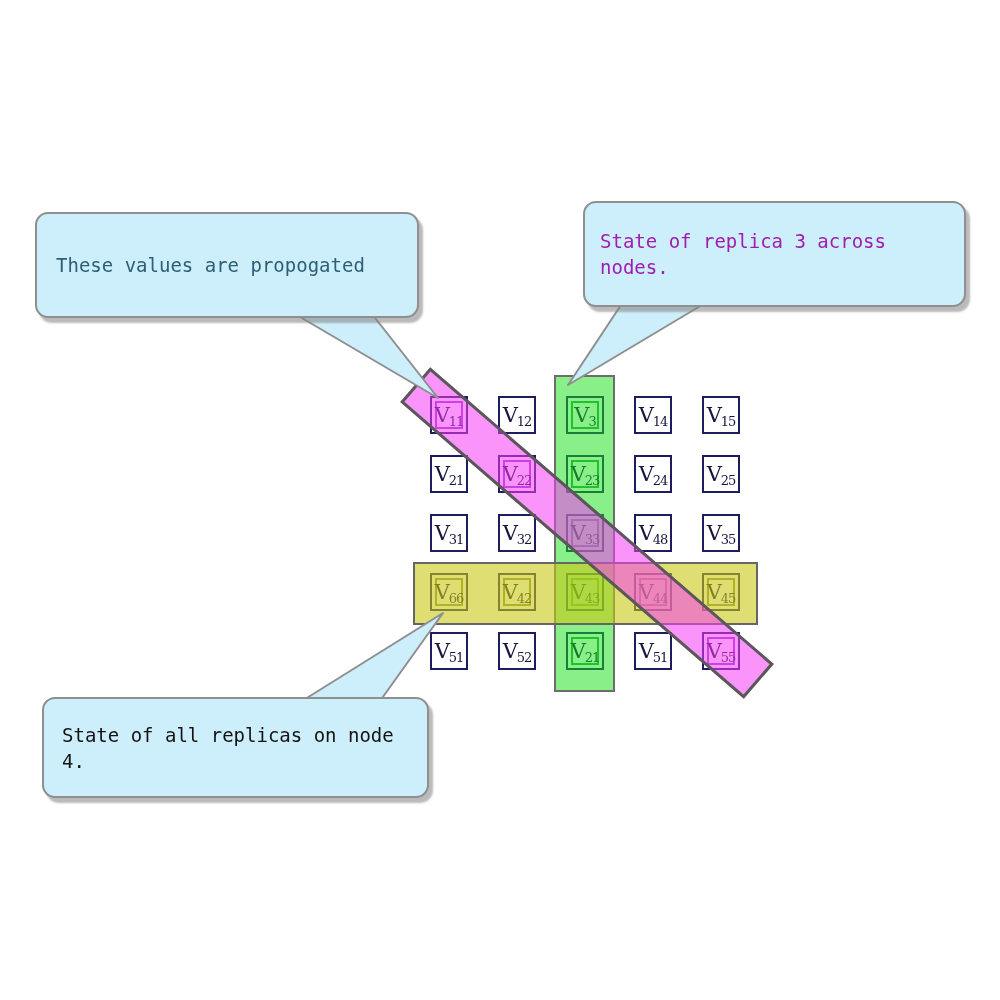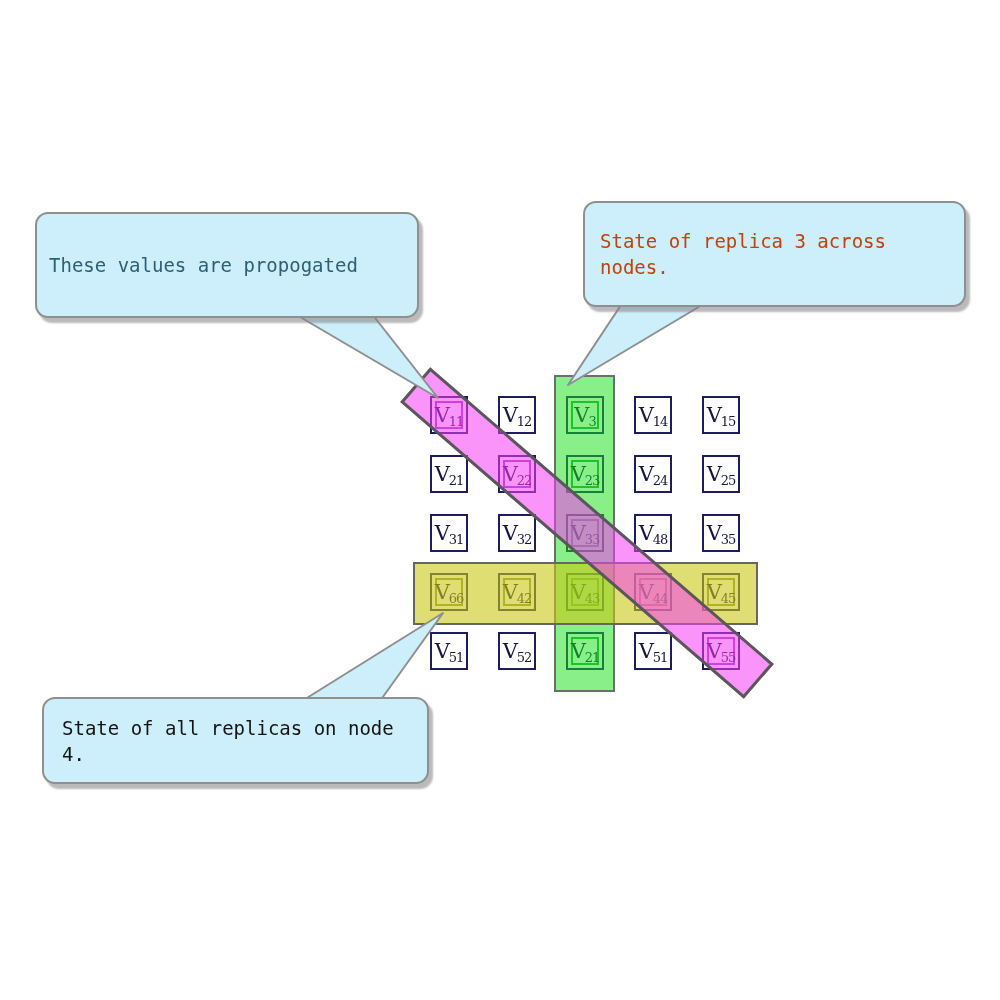--- a/index.html
+++ b/index.html
@@ -27,23 +27,23 @@
                border:2px solid transparent;z-index:6;pointer-events:none;}
   .cell .label{position:absolute;inset:0;display:flex;align-items:center;justify-content:center;
                z-index:6;font-family:"DejaVu Serif","Liberation Serif",serif;color:#15153f;}
   .cell .label .v{font-size:21px;line-height:21px;}
   .cell .label .sub{font-size:13px;line-height:13px;position:relative;top:6px;margin-left:-1px;letter-spacing:-1px;}
 
   
   .callout{position:absolute;box-sizing:border-box;background:#cdeefb;border:2px solid #8f8f8f;
            border-radius:13px;z-index:9;box-shadow:4px 5px 2px rgba(130,130,130,0.55);
            display:flex;flex-direction:column;justify-content:center;font-size:19px;line-height:26px;}
-  .callout-diagonal{left:35px;top:212px;width:384px;height:106px;padding-left:12px;}
+  .callout-diagonal{left:35px;top:212px;width:384px;height:106px;padding-left:19px;}
   .callout-column{left:583px;top:201px;width:383px;height:106px;padding-left:15px;}
-  .callout-row{left:42px;top:697px;width:387px;height:87px;padding-left:18px;justify-content:center;}
+  .callout-row{left:42px;top:697px;width:387px;height:101px;padding-left:18px;justify-content:center;}
 </style>
 </head>
 <body>
 
 <div class="page">
 
   <svg class="tails">
     <polygon points="295,314 372,314 438,398"></polygon>
     <polygon points="623,302 707,302 568,385"></polygon>
     <polygon points="302,701 380,701 443,613"></polygon>
@@ -215,21 +215,21 @@
           <span class="v">V</span>
           <span class="sub">55</span>
         </div>
       </div>
     </div>
 
   <div class="callout callout-diagonal" id="callout-diagonal" style="color: rgb(46, 95, 117);">
     <div>These values are propogated</div>
   </div>
 
-  <div class="callout callout-column" id="callout-column" style="color: #c2410c;">
+  <div class="callout callout-column" id="callout-column" style="color: #a21caf;">
     <div>State of replica 3 across nodes.</div>
   </div>
 
   <div class="callout callout-row" id="callout-row" style="color: rgb(20, 20, 20);">
     <div>State of all replicas on node 4.</div>
   </div>
 
 </div>
 
 </body></html>

